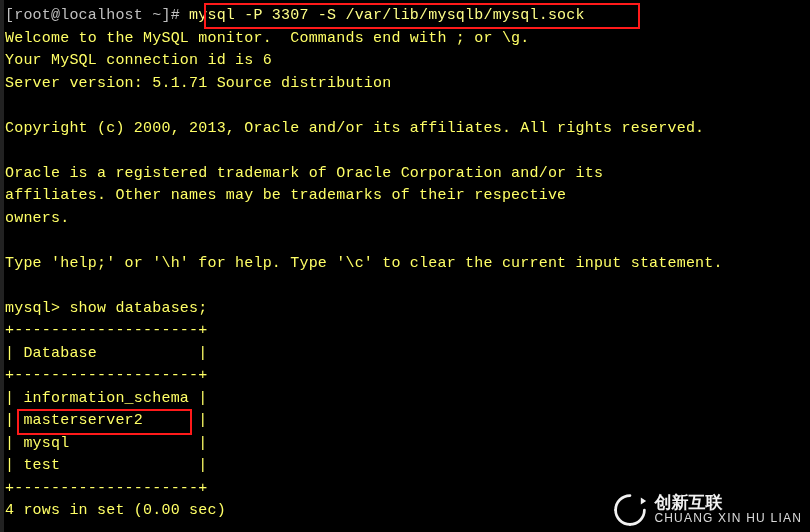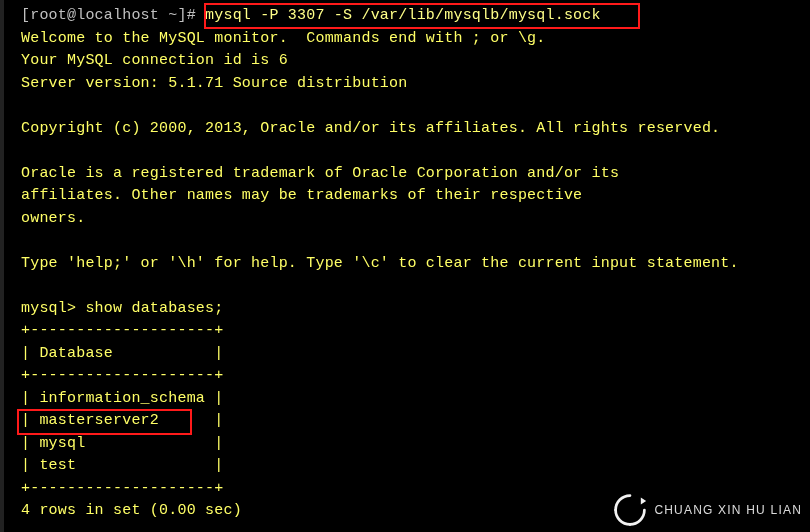--- a/index.html
+++ b/index.html
@@ -10,21 +10,21 @@
     background: #000;
     overflow: hidden;
     position: relative;
   }
   .terminal {
     font-family: "Courier New", Courier, monospace;
     font-size: 15px;
     line-height: 22.5px;
     color: #e5e5e5;
     white-space: pre;
-    padding: 5px 21px;
+    padding: 5px 5px;
     box-sizing: border-box;
     width: 100%;
     height: 100%;
     letter-spacing: 0.2px;
   }
   .prompt { color: #c0c0c0; }
   .yellow { color: #ffff66; }
   .cmd    { color: #ffff88; }
   .highlight-box-1 {
     position: absolute;
@@ -117,15 +117,16 @@
 <div class="watermark">
   <div class="logo">
     <svg viewBox="0 0 40 40" width="36" height="36">
       <path d="M4 20 A16 16 0 0 1 20 4" stroke="#fff" stroke-width="3" fill="none" stroke-linecap="round"></path>
       <path d="M20 36 A16 16 0 0 1 4 20" stroke="#fff" stroke-width="3" fill="none" stroke-linecap="round"></path>
       <path d="M36 20 A16 16 0 0 1 20 36" stroke="#fff" stroke-width="3" fill="none" stroke-linecap="round"></path>
       <polygon points="32,6 38,10 32,14" fill="#fff"></polygon>
     </svg>
   </div>
   <div class="text-block">
+    <div class="cn">创新互联</div>
     <div class="en">CHUANG XIN HU LIAN</div>
   </div>
 </div>
 
 </body></html>

